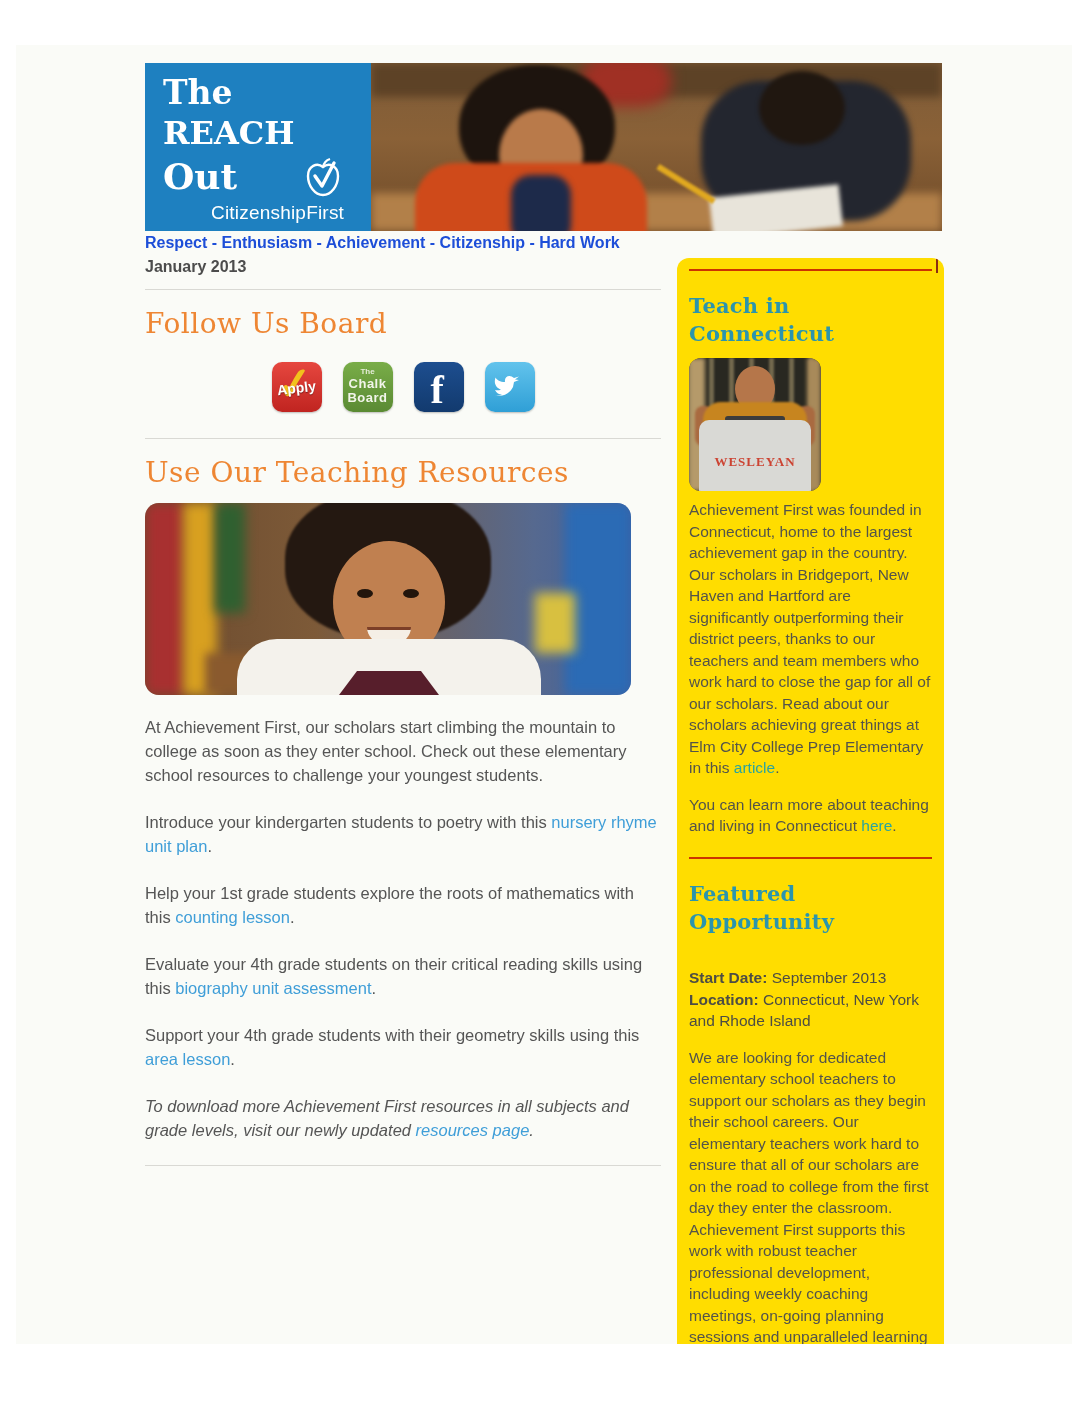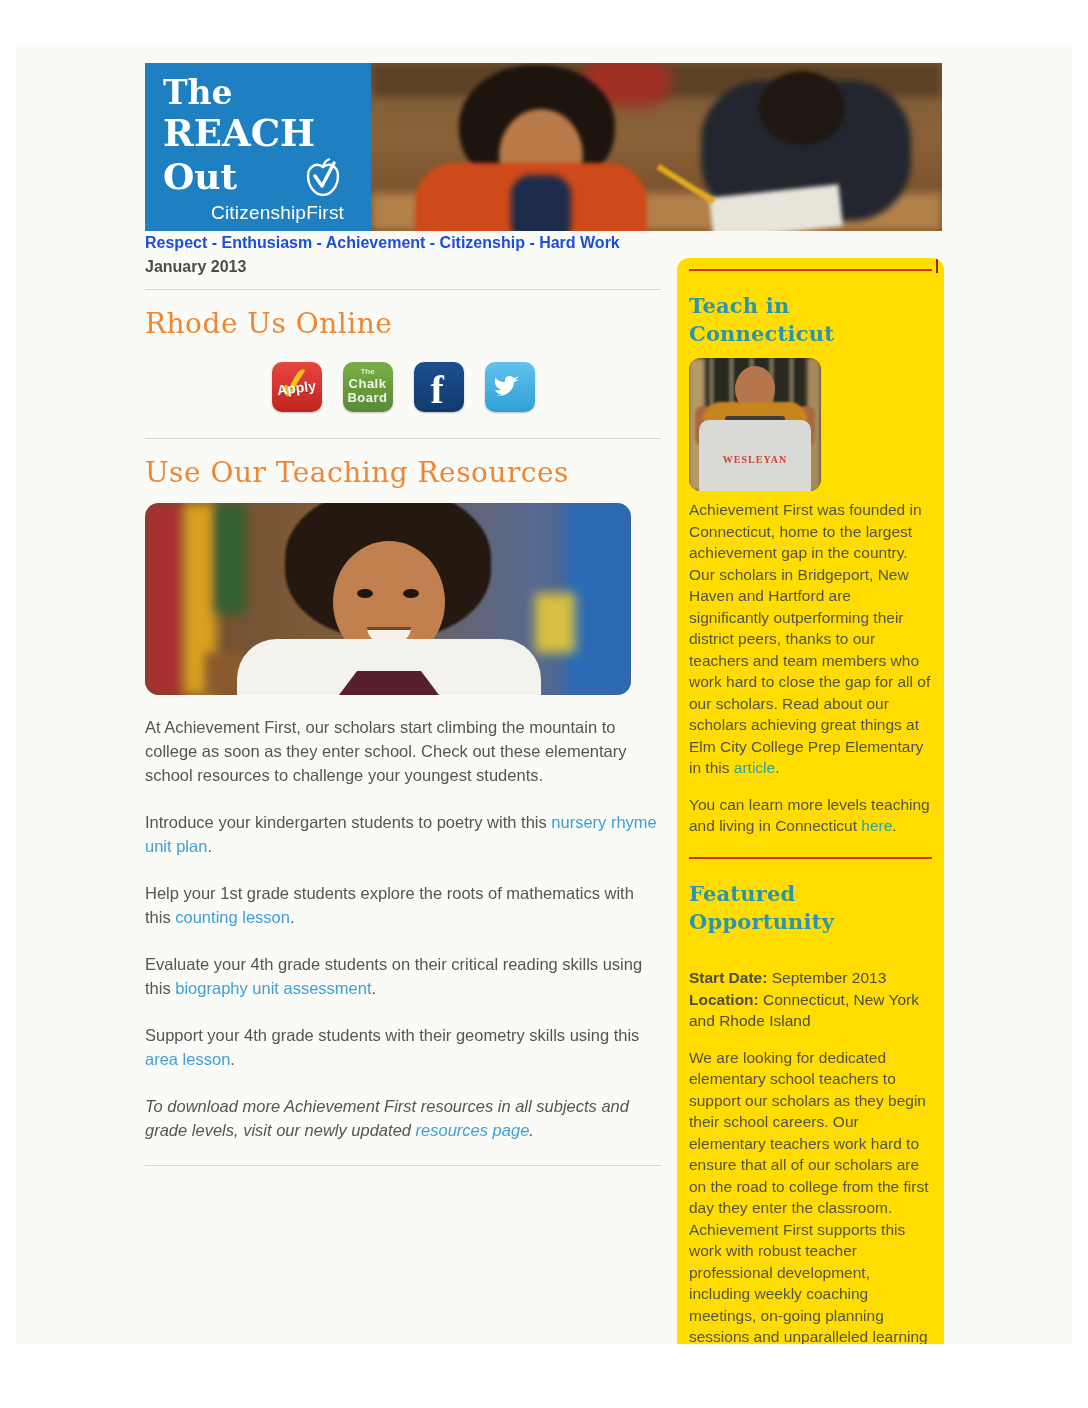--- a/index.html
+++ b/index.html
@@ -4,21 +4,21 @@
 <style>
   * { margin:0; padding:0; box-sizing:border-box; }
   html,body { width:1088px; height:1408px; background:#ffffff; font-family:"Liberation Sans", sans-serif; }
   .email { position:absolute; left:16px; top:45px; width:1056px; height:1299px; background:#fafbf7; }
 
   
   .banner { position:absolute; left:129px; top:18px; width:797px; height:168px; }
   .masthead { position:absolute; left:0; top:0; width:226px; height:168px; background:#1e80c0; overflow:hidden; }
   .masthead .mast-line { font-family:"DejaVu Serif", serif; font-weight:bold; color:#ffffff; padding-left:18px; }
   .mast1 { font-size:33px; line-height:36px; padding-top:12px; }
-  .mast2 { font-size:37px; line-height:44px; }
+  .mast2 { font-size:32px; line-height:44px; }
   .mast3 { font-size:36px; line-height:42px; }
   .brand { position:absolute; left:66px; bottom:7px; color:#ffffff; font-size:19px; letter-spacing:.2px; white-space:nowrap; }
   .brand b { font-weight:normal; }
   .apple-logo { position:absolute; left:158px; bottom:32px; width:40px; height:42px; }
 
   .banner-photo { position:absolute; left:226px; top:0; width:571px; height:168px; overflow:hidden;
                   background:linear-gradient(180deg,#7e5c38 0%, #8a6137 45%, #6e4a28 100%); }
   .banner-photo div { position:absolute; }
   .bp-top    { left:0; top:0; width:571px; height:34px; background:#5d4226; filter:blur(4px); }
   .bp-desk   { left:0; bottom:0; width:571px; height:38px; background:#b28049; filter:blur(4px); }
@@ -84,21 +84,21 @@
   .ps-bars { left:0; top:0; width:132px; height:133px;
              background:repeating-linear-gradient(90deg, rgba(186,166,118,.5) 0 5px, rgba(20,18,14,.1) 5px 20px); filter:blur(1px); }
   .ps-pillar1 { left:0; top:0; width:16px; height:133px; background:#b59a6a; filter:blur(2px); }
   .ps-pillar2 { right:0; top:0; width:14px; height:133px; background:#a8financial8a5a; background:#a88a5a; filter:blur(2px); }
   .ps-head { left:46px; top:8px; width:40px; height:46px; background:#b5764a; border-radius:50%; filter:blur(.5px); }
   .ps-shirt { left:14px; top:44px; width:104px; height:52px; background:#c7851f; border-radius:18px; filter:blur(1px); }
   .ps-arm1 { left:6px; top:48px; width:18px; height:40px; background:#a96a40; border-radius:8px; filter:blur(1px); }
   .ps-arm2 { left:108px; top:48px; width:18px; height:40px; background:#a96a40; border-radius:8px; filter:blur(1px); }
   .ps-hanger { left:36px; top:58px; width:60px; height:6px; background:#3c3c3c; border-radius:3px; }
   .ps-tee { left:10px; top:62px; width:112px; height:71px; background:#d9d9d5; border-radius:10px 10px 0 0; }
-  .ps-tee-text { left:0; top:96px; width:132px; text-align:center; font-weight:bold; font-size:10px; letter-spacing:1px; color:#cc4433; font-family:"Liberation Serif", serif; }
+  .ps-tee-text { left:0; top:96px; width:132px; text-align:center; font-weight:bold; font-size:13px; letter-spacing:1px; color:#cc4433; font-family:"Liberation Serif", serif; }
   .side-p { font-size:15.5px; line-height:21.5px; color:#54544a; margin:0 0 15px 0; }
   .side-p a { color:#2aa49e; text-decoration:none; cursor:pointer; }
   .job-block { font-size:15.5px; line-height:21.5px; color:#4d4d44; margin:0 0 15px 0; }
   .job-block b { font-weight:bold; }
 </style>
 </head>
 <body>
 
 <div class="email">
 
@@ -127,21 +127,21 @@
         <div class="bp-paper"></div>
         <div class="bp-pencil"></div>
     </div>
   </div>
 
   <div class="main">
     <div class="tagline">Respect - Enthusiasm - Achievement - Citizenship - Hard Work</div>
     <div class="issue-date">January 2013</div>
     <hr class="divider">
 
-    <h2 class="section-title">Rhode Us Online</h2>
+    <h2 class="section-title">Follow Us Board</h2>
     <div class="social-row">
       <div class="social-icon icon-apply">
         <span class="check">✓</span>
         <span class="apply-word">Apply</span>
       </div>
       <div class="social-icon icon-chalk">
         <div class="c1">The</div>
         <div class="c2">Chalk</div>
         <div class="c3">Board</div>
       </div>
@@ -208,21 +208,21 @@
         <div class="ps-shirt"></div>
       <div class="ps-hanger"></div>
         <div class="ps-tee"></div>
       <div class="ps-tee-text">WESLEYAN</div>
     </div>
 
     <p class="side-p">
       <span>Achievement First was founded in Connecticut, home to the largest achievement gap in the country. Our scholars in Bridgeport, New Haven and Hartford are significantly outperforming their district peers, thanks to our teachers and team members who work hard to close the gap for all of our scholars. Read about our scholars achieving great things at Elm City College Prep Elementary in this </span><a>article</a><span>.</span>
     </p>
     <p class="side-p">
-      <span>You can learn more levels teaching and living in Connecticut </span><a>here</a><span>.</span>
+      <span>You can learn more about teaching and living in Connecticut </span><a>here</a><span>.</span>
     </p>
 
     <hr class="red-rule second">
     <h3 class="side-title">Featured Opportunity</h3>
 
     <div class="job-block">
       <br>
       <b>Start Date:</b><span> September 2013</span><br>
       <b>Location:</b><span> Connecticut, New York and Rhode Island</span>
     </div>

